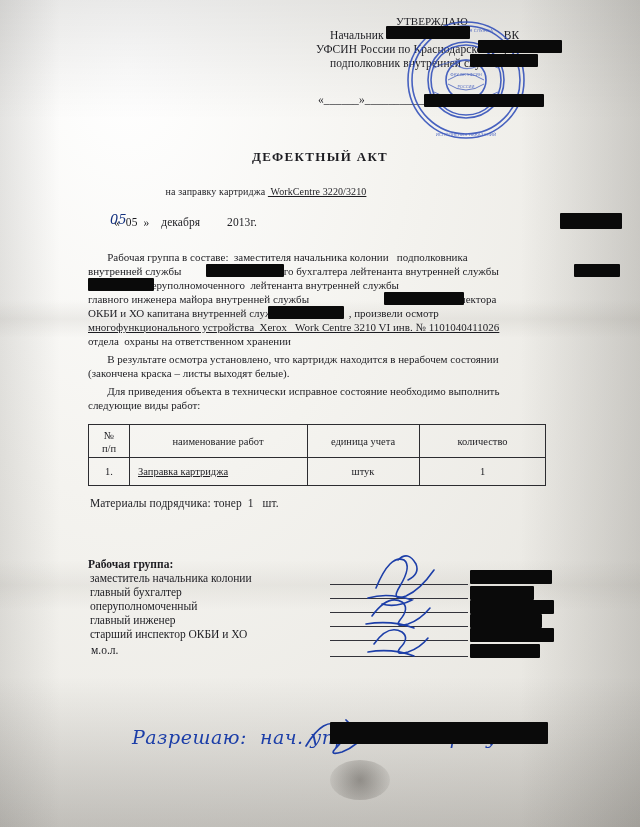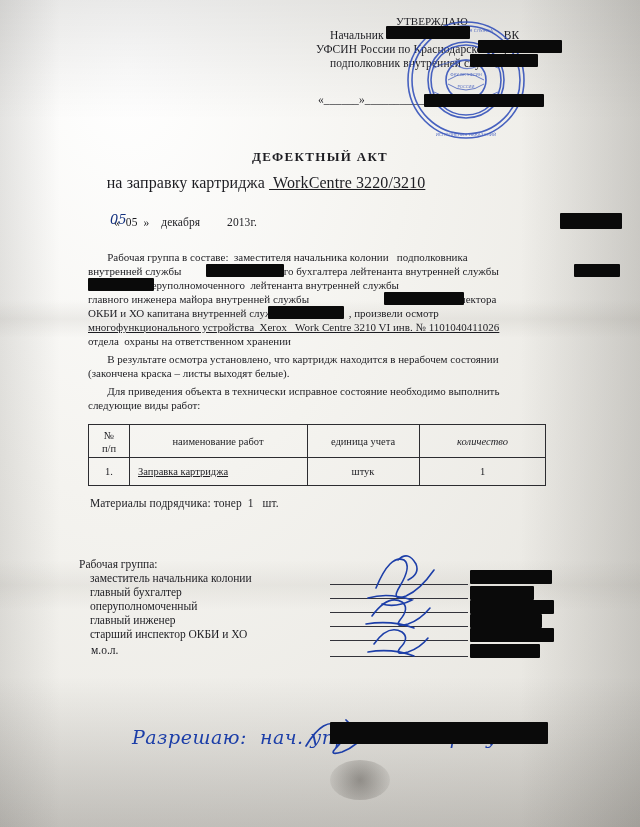--- a/index.html
+++ b/index.html
@@ -74,21 +74,21 @@
   #hdr-l1 { left: 330px; top: 28px; font-size: 11.5px; }
   #hdr-l2 { left: 316px; top: 42px; font-size: 11.5px; }
   #hdr-l3 { left: 330px; top: 56px; font-size: 11.5px; }
   #hdr-date { left: 318px; top: 92px; font-size: 11.5px; }
 
   
   #title {
     left: 0; top: 150px; width: 640px; text-align: center;
     font-size: 13px; font-weight: bold; letter-spacing: 1.3px;
   }
-  #subtitle { left: 0; top: 176px; width: 532px; text-align: center; font-size: 16px; }
+  #subtitle { left: 0; top: 185px; width: 532px; text-align: center; font-size: 10px; }
   #subtitle .model { text-decoration: underline; }
 
   #dateline { left: 92px; top: 215px; font-size: 11.5px; margin-left: 22px; }
 
   .para { position: absolute; font-size: 11px; line-height: 14.5px; white-space: pre; }
 
   
   #tbl {
     position: absolute;
     left: 88px; top: 424px;
@@ -203,31 +203,31 @@
 
   <div id="tbl">
     <div class="vline" style="left:40px;"></div>
     <div class="vline" style="left:218px;"></div>
     <div class="vline" style="left:330px;"></div>
     <div class="hline" style="top:32px;"></div>
 
     <div class="cell" style="left:0px; top:4px; width:40px;">№<br>п/п</div>
     <div class="cell" style="left:41px; top:10px; width:176px;">наименование работ</div>
     <div class="cell" style="left:219px; top:10px; width:110px;">единица учета</div>
-    <div class="cell" style="left:331px; top:10px; width:125px;font-style:italic;">количество</div>
+    <div class="cell" style="left:331px; top:10px; width:125px;">количество</div>
 
     <div class="cell" style="left:0px; top:40px; width:40px;">1.</div>
     <div class="cell" style="left:41px; top:40px; width:176px; text-align:left; padding-left:8px; box-sizing:border-box;text-decoration:underline;">Заправка картриджа</div>
     <div class="cell" style="left:219px; top:40px; width:110px;">штук</div>
     <div class="cell" style="left:331px; top:40px; width:125px;">1</div>
   </div>
 
   <div class="txt" style="left:90px; top:496px;">Материалы подрядчика: тонер  1   шт.</div>
 
-  <div class="sig-label" style="left:79px; top:558px;">Рабочая группа:</div>
+  <div class="sig-label" style="left:88px; top:558px;font-weight:bold;">Рабочая группа:</div>
   <div class="sig-label" style="left:90px; top:572px;">заместитель начальника колонии</div>
   <div class="sig-label" style="left:90px; top:586px;">главный бухгалтер</div>
   <div class="sig-label" style="left:90px; top:600px;">оперуполномоченный</div>
   <div class="sig-label" style="left:90px; top:614px;">главный инженер</div>
   <div class="sig-label" style="left:90px; top:628px;">старший инспектор ОКБИ и ХО</div>
   <div class="sig-label" style="left:91px; top:644px;">м.о.л.</div>
 
   <div class="sig-line" style="left:330px; top:584px; width:138px;"></div>
   <div class="sig-line" style="left:330px; top:598px; width:138px;"></div>
   <div class="sig-line" style="left:330px; top:612px; width:138px;"></div>

